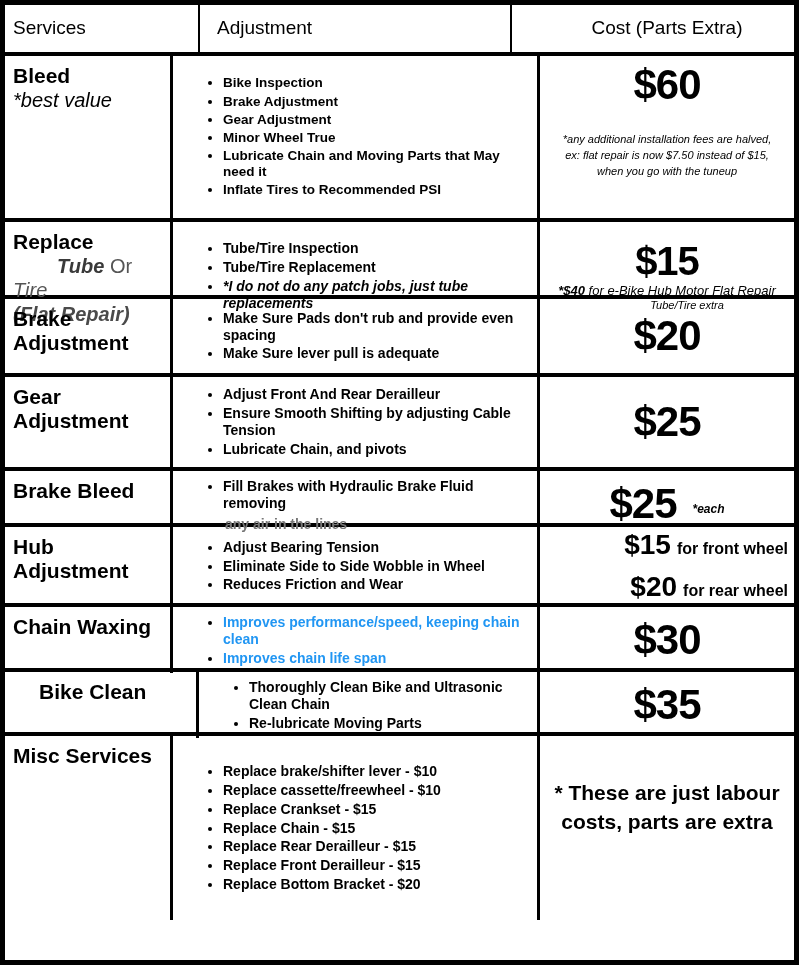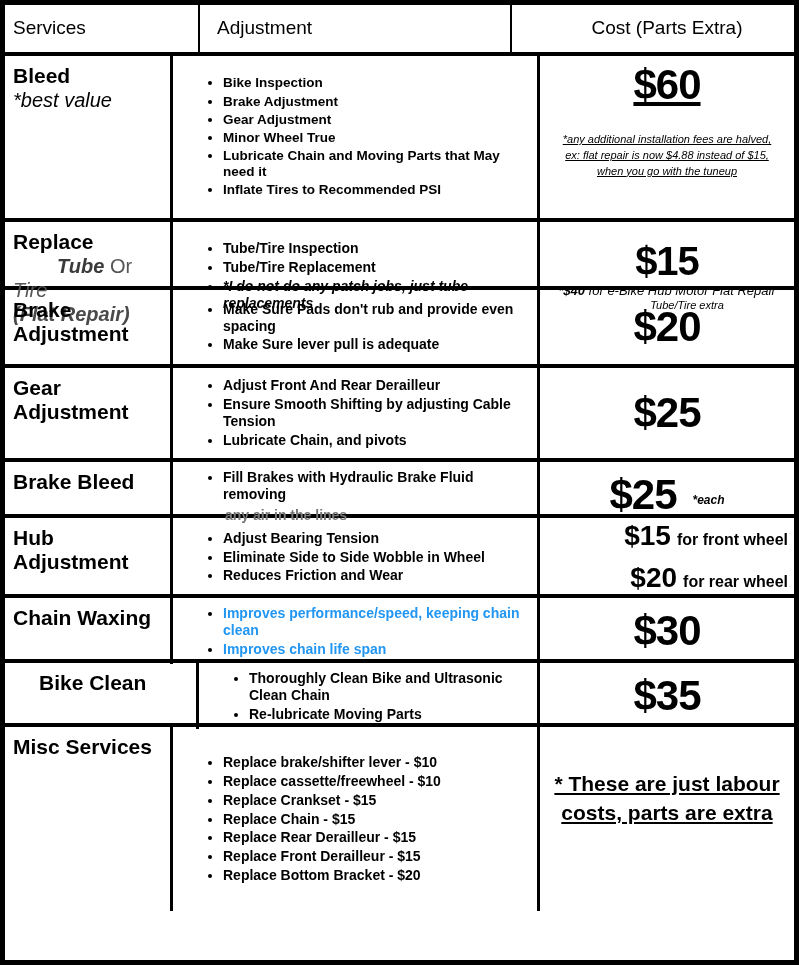--- a/index.html
+++ b/index.html
@@ -15,41 +15,41 @@
   .row {
     display:grid;
     grid-template-columns:165px 1fr 254px;
     border-top:4px solid #000;
   }
   .row.header { border-top:none;gap:28px; }
 
   
   .r-header     { height:47px; }
   .r-tuneup     { height:166px; }
-  .r-replace    { height:68px; }
+  .r-replace    { height:77px; }
   .r-brakeadj   { height:78px; }
   .r-gearadj    { height:94px; }
   .r-brakebleed { height:56px; }
   .r-hubadj     { height:80px; }
   .r-chainwax   { height:65px; }
   .r-bikeclean  { height:64px;padding-left:26px; }
   .r-misc       { height:188px; }
 
   .c1 { padding:8px 4px 4px 8px; }
   .c2 {
     border-left:3px solid #000;
     border-right:3px solid #000;
     display:flex; flex-direction:column; justify-content:center;
     padding:6px 8px 6px 32px;
   }
   .c3 {
     display:flex; flex-direction:column; align-items:center; justify-content:center;
     text-align:center; padding:4px;
   }
-  .c3.top { justify-content:flex-start; padding-top:8px;text-decoration:underline; }
+  .c3.top { justify-content:flex-start; padding-top:8px; }
 
   .hcell { font-size:19px; font-weight:400; padding-top:12px; }
   .c2.hcell { justify-content:flex-start; padding-top:12px; padding-left:17px;
               border-left-width:2px; border-right-width:2px; flex-direction:row; }
   .c3.hcell { justify-content:flex-start; }
 
   .title { font-size:21px; font-weight:700; line-height:1.15; white-space:pre-line; }
   .subtitle { font-size:20px; font-style:italic; line-height:1.2; }
 
   .t-line2 { font-size:20px; line-height:1.2; }
@@ -107,21 +107,21 @@
           <li>Brake Adjustment</li>
           <li>Gear Adjustment</li>
           <li>Minor Wheel True</li>
           <li>Lubricate Chain and Moving Parts that May need it</li>
           <li>Inflate Tires to Recommended PSI</li>
         </ul>
     </div>
     <div class="c3 top">
       <div class="price xl">$60</div>
       <div class="note">*any additional installation fees are halved,
-ex: flat repair is now $4.88 instead of $15,
+ex: flat repair is now $7.50 instead of $15,
 when you go with the tuneup</div>
     </div>
   </div>
 
   <div class="row r-replace">
     <div class="c1">
       <div class="title">Replace</div>
       <div class="t-line2"><span class="t-tube">Tube</span><span class="t-or"> Or </span><span class="t-tire">Tire</span></div>
       <div class="t-flat">(Flat Repair)</div>
     </div>

